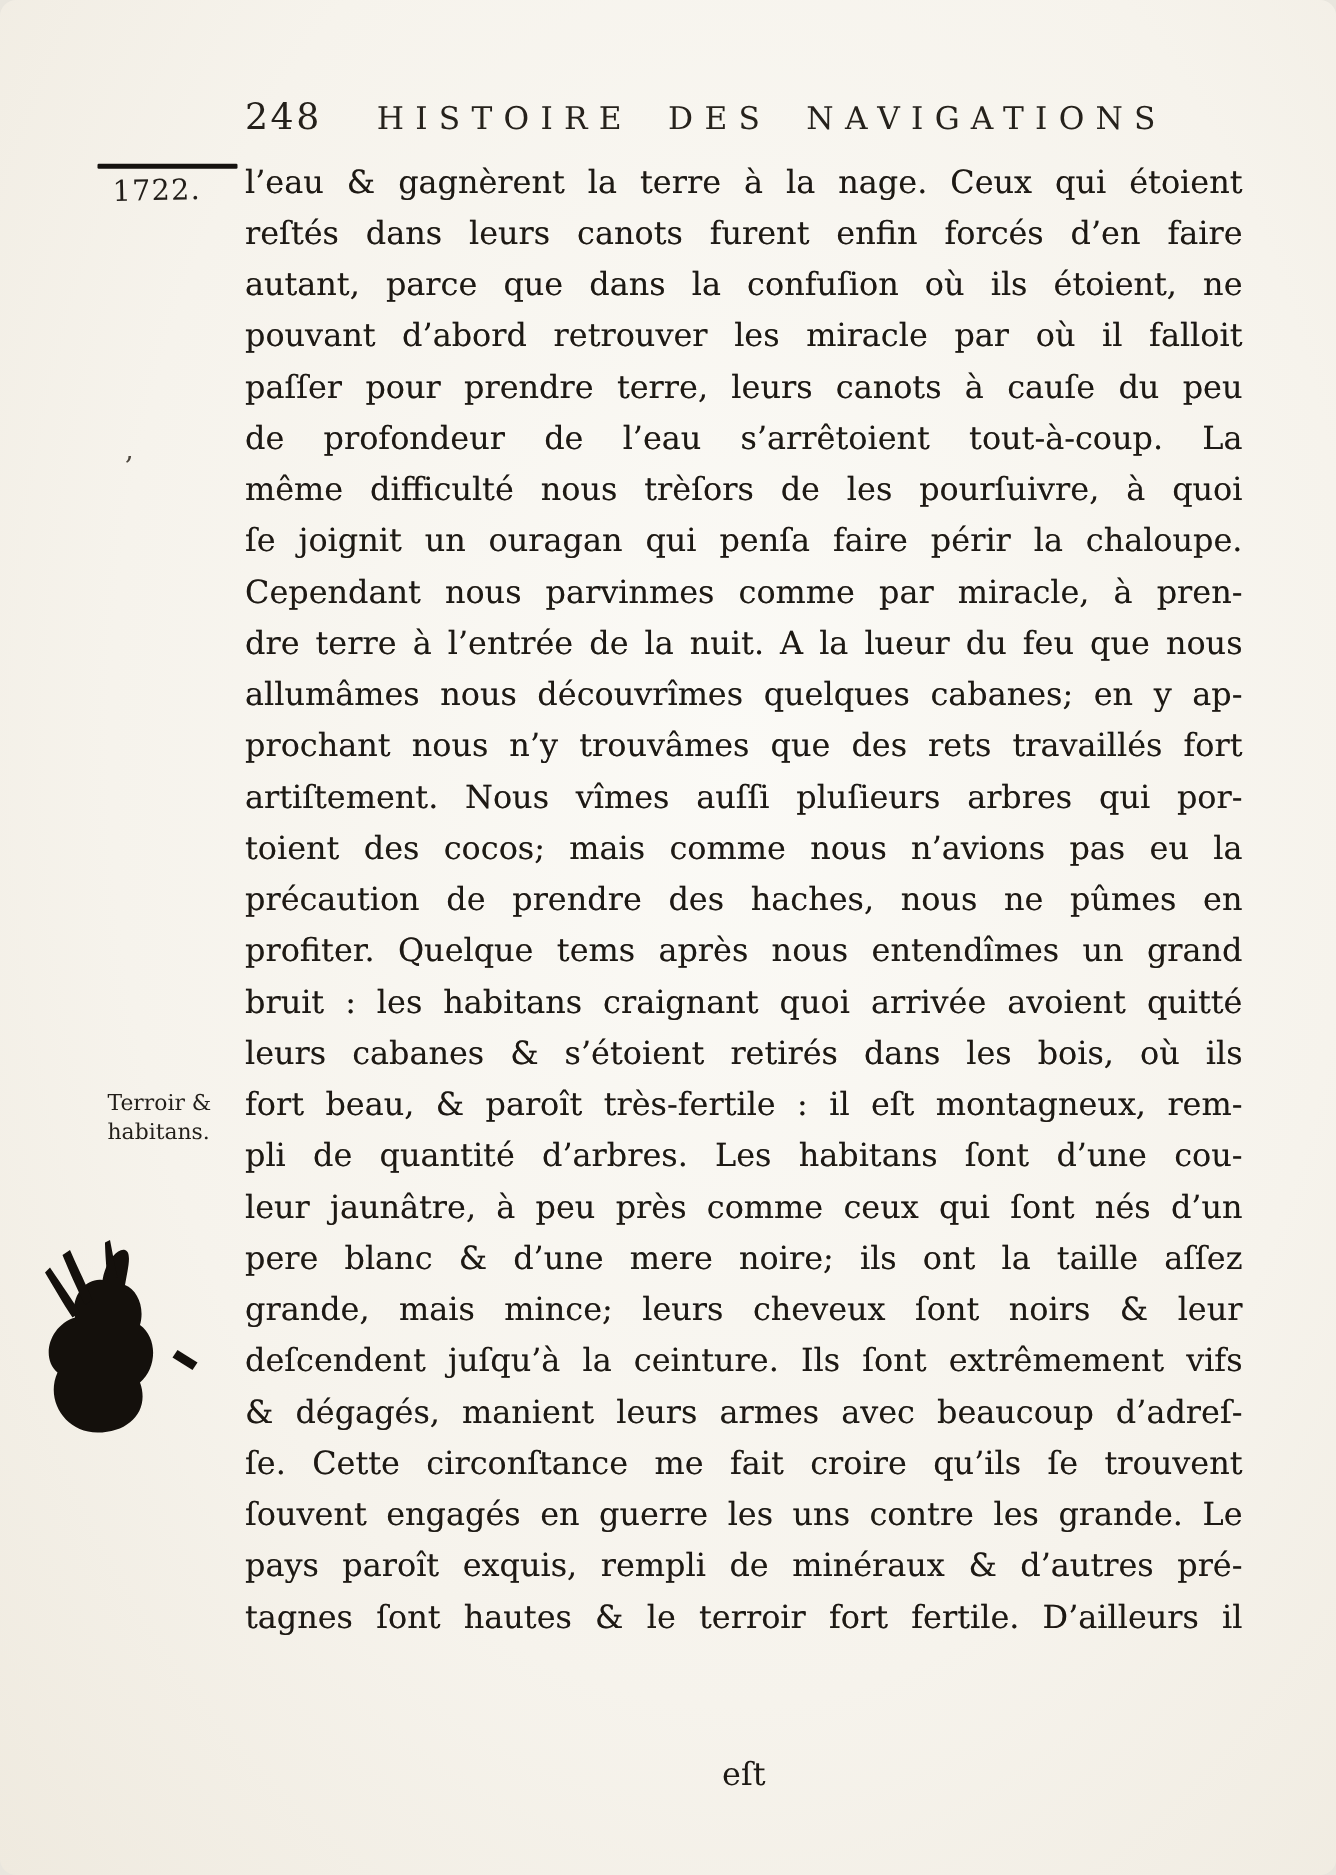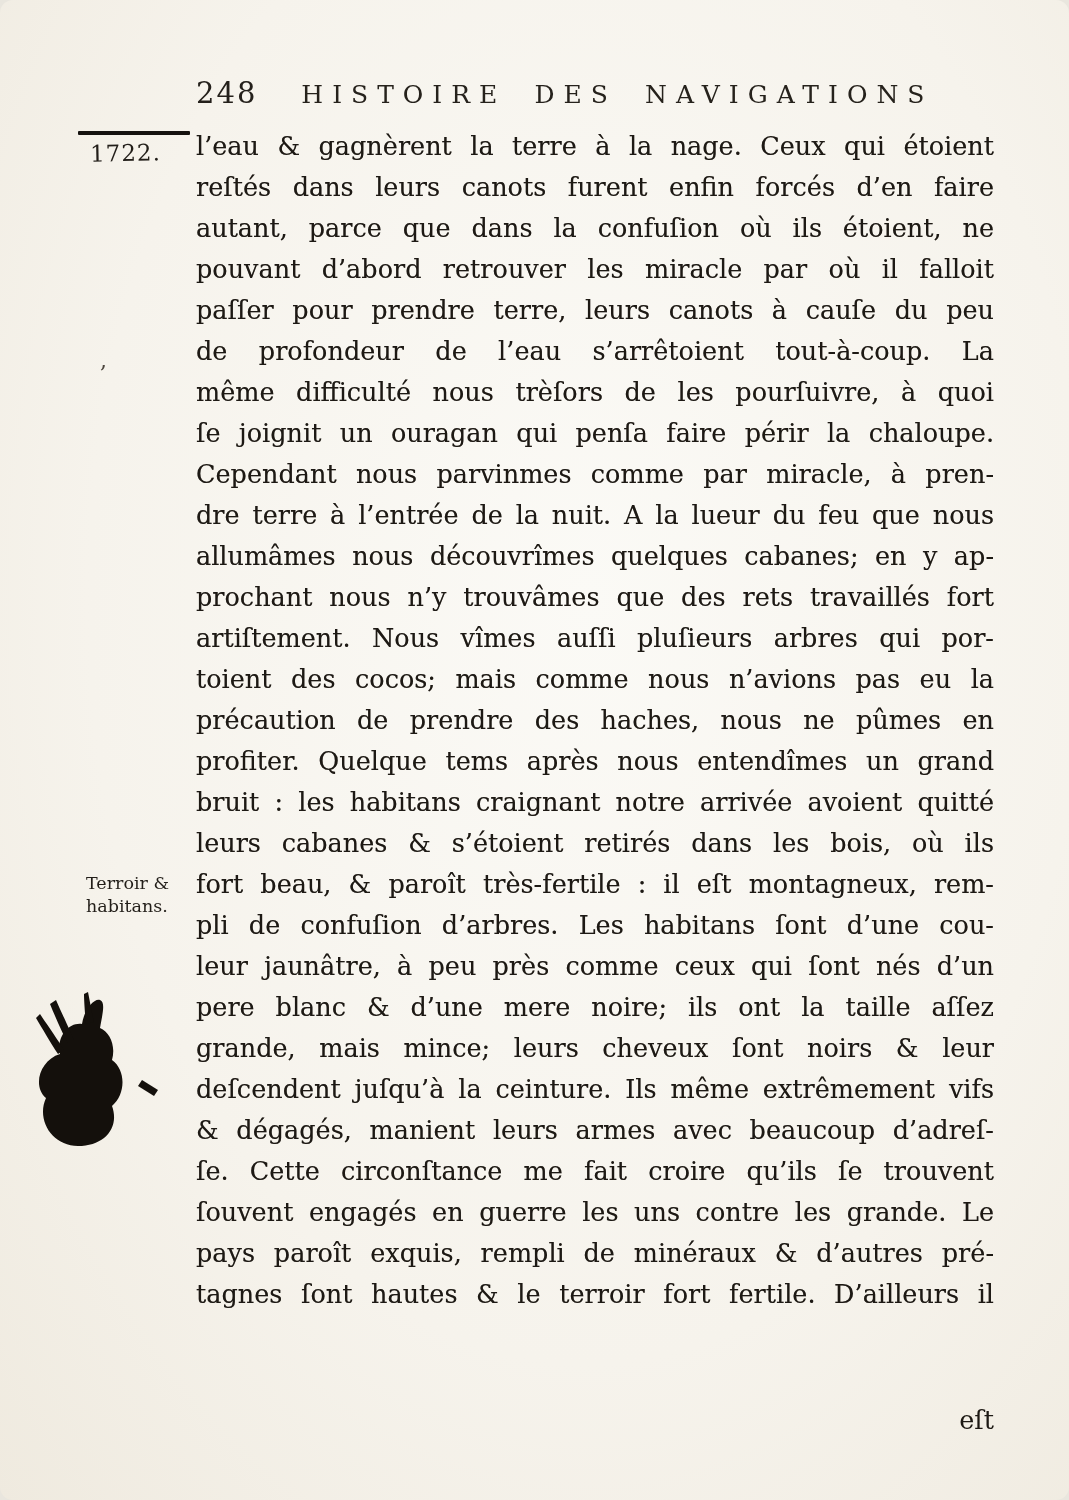--- a/index.html
+++ b/index.html
@@ -56,21 +56,21 @@
     height:41px;line-height:41px;
     font-size:25.5px;
     text-align:justify;
     text-align-last:justify;
     white-space:normal;
     color:#1d1914;
     text-shadow:0 0 0.5px rgba(30,25,18,0.45);
   }
   .catchword{
     position:absolute;left:196px;top:1400px;width:798px;
-    font-size:25.5px;line-height:41px;text-align:right;
+    font-size:25.5px;line-height:41px;text-align:center;
     color:#1d1914;
   }
   
   .ink-blot{
     position:absolute;left:16px;top:988px;width:150px;height:170px;
   }
 </style>
 </head>
 <body>
 
@@ -111,28 +111,28 @@
       <div class="line">même difficulté nous trèſors de les pourſuivre, à quoi</div>
       <div class="line">ſe joignit un ouragan qui penſa faire périr la chaloupe.</div>
       <div class="line">Cependant nous parvinmes comme par miracle, à pren-</div>
       <div class="line">dre terre à l’entrée de la nuit. A la lueur du feu que nous</div>
       <div class="line">allumâmes nous découvrîmes quelques cabanes; en y ap-</div>
       <div class="line">prochant nous n’y trouvâmes que des rets travaillés fort</div>
       <div class="line">artiſtement. Nous vîmes auſſi pluſieurs arbres qui por-</div>
       <div class="line">toient des cocos; mais comme nous n’avions pas eu la</div>
       <div class="line">précaution de prendre des haches, nous ne pûmes en</div>
       <div class="line">profiter. Quelque tems après nous entendîmes un grand</div>
-      <div class="line">bruit : les habitans craignant notre arrivée avoient quitté</div>
+      <div class="line">bruit : les habitans craignant quoi arrivée avoient quitté</div>
       <div class="line">leurs cabanes &amp; s’étoient retirés dans les bois, où ils</div>
       <div class="line">fort beau, &amp; paroît très-fertile : il eſt montagneux, rem-</div>
-      <div class="line">pli de confuſion d’arbres. Les habitans ſont d’une cou-</div>
+      <div class="line">pli de quantité d’arbres. Les habitans ſont d’une cou-</div>
       <div class="line">leur jaunâtre, à peu près comme ceux qui ſont nés d’un</div>
       <div class="line">pere blanc &amp; d’une mere noire; ils ont la taille aſſez</div>
       <div class="line">grande, mais mince; leurs cheveux ſont noirs &amp; leur</div>
-      <div class="line">deſcendent juſqu’à la ceinture. Ils même extrêmement vifs</div>
+      <div class="line">deſcendent juſqu’à la ceinture. Ils ſont extrêmement vifs</div>
       <div class="line">&amp; dégagés, manient leurs armes avec beaucoup d’adreſ-</div>
       <div class="line">ſe. Cette circonſtance me fait croire qu’ils ſe trouvent</div>
       <div class="line">ſouvent engagés en guerre les uns contre les grande. Le</div>
       <div class="line">pays paroît exquis, rempli de minéraux &amp; d’autres pré-</div>
       <div class="line">tagnes ſont hautes &amp; le terroir fort fertile. D’ailleurs il</div>
     </div>
 
   <div class="catchword">eſt</div>
 
 </div>

